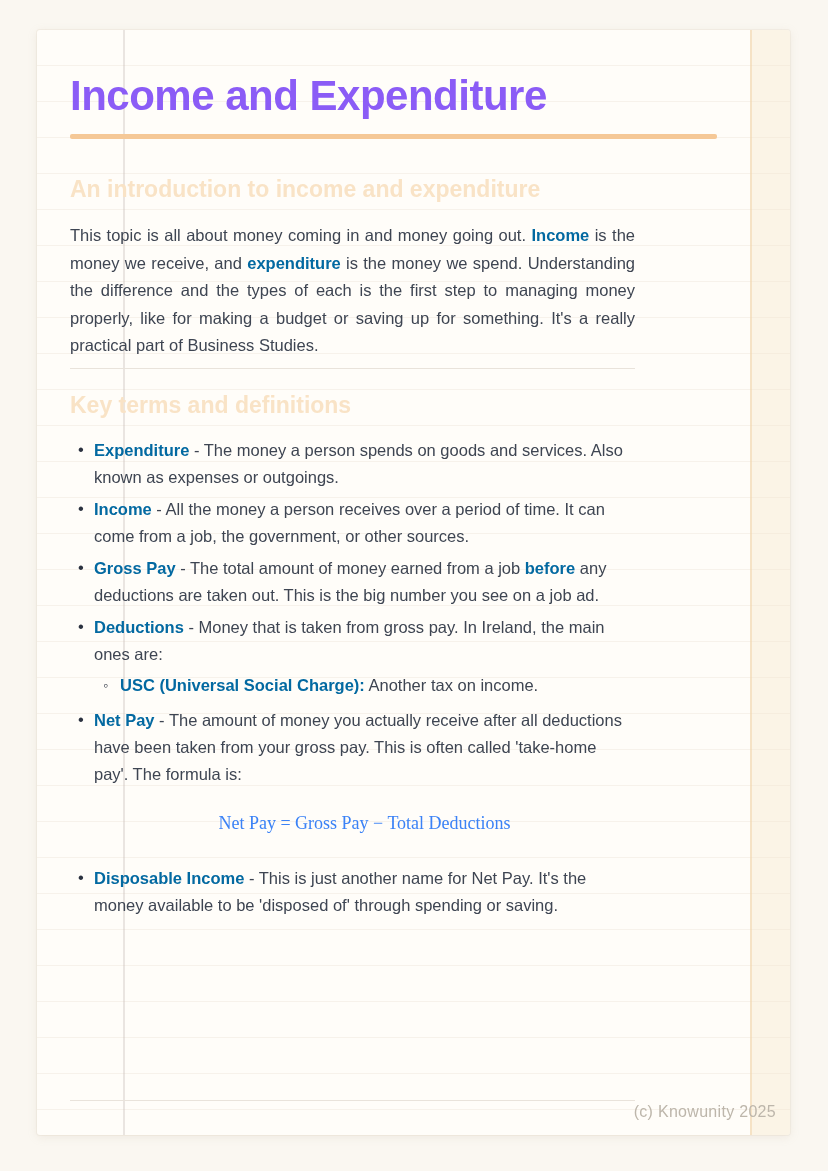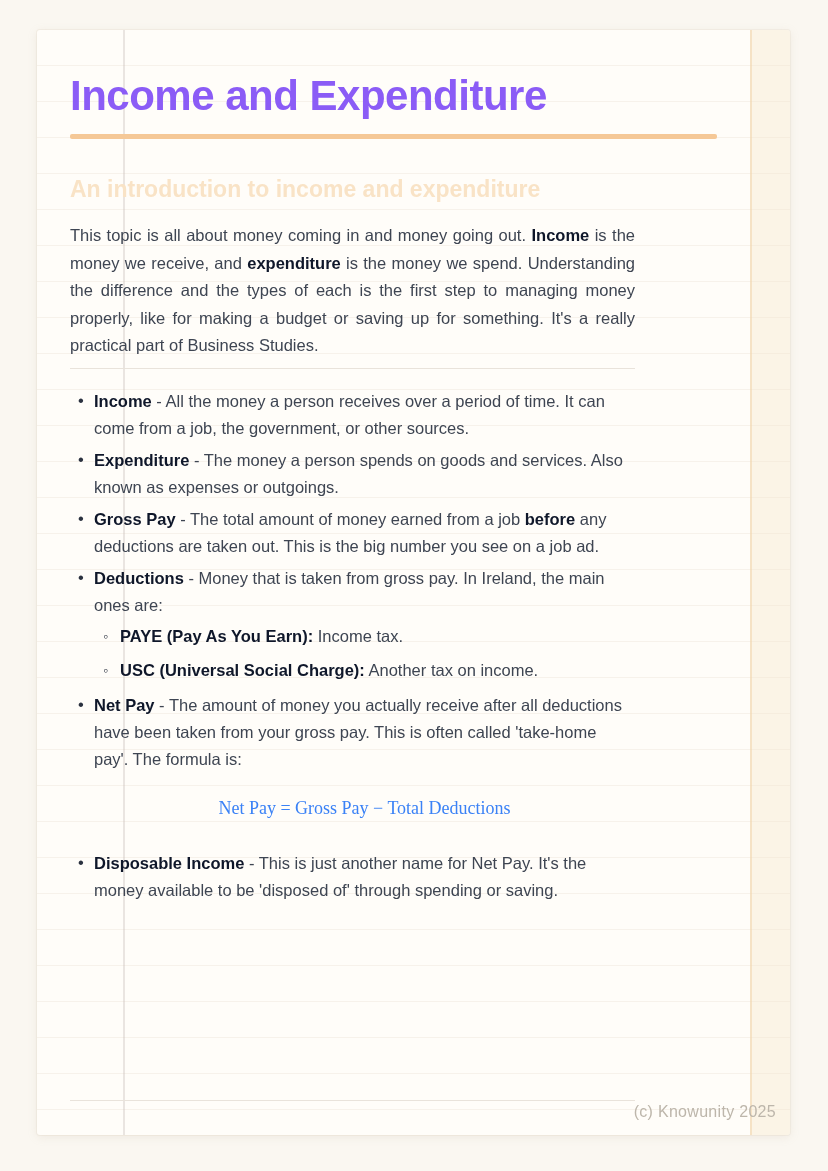--- a/index.html
+++ b/index.html
@@ -69,21 +69,21 @@
   }
   h2.intro-h { margin-top:37px; }
   h2.terms-h { margin-top:23px; }
   p.intro {
     margin-top:20px;
     font-size:16.5px;
     line-height:27.5px;
     text-align:justify;
     color:#3E4552;
   }
-  .b { font-weight:bold; color:#0f172a; }
+  .b { font-weight:bold; color:#0369a1; }
   hr.divider {
     border:none;
     border-top:1.5px solid #E9E3DB;
     margin-top:8px;
     width:565px;
   }
   ul.terms {
     list-style:none;
     margin-top:19px;
     font-size:16.5px;
@@ -151,31 +151,31 @@
   <div class="content">
     <h1 class="title">Income and Expenditure</h1>
     <div class="title-rule"></div>
 
     <h2 class="section-heading intro-h">An introduction to income and expenditure</h2>
 
     <p class="intro"><span>This topic is all about money coming in and money going out. </span><span class="b">Income</span><span> is the money we receive, and </span><span class="b">expenditure</span><span> is the money we spend. Understanding the difference and the types of each is the first step to managing money properly, like for making a budget or saving up for something. It's a really practical part of Business Studies.</span></p>
 
     <hr class="divider">
 
+    <h2 class="section-heading terms-h">Key terms and definitions</h2>
 
     <ul class="terms">
+      <li class="term"><span class="b">Expenditure</span><span> - The money a person spends on goods and services. Also known as expenses or outgoings.</span></li>
+
       <li class="term"><span class="b">Income</span><span> - All the money a person receives over a period of time. It can come from a job, the government, or other sources.</span></li>
-
-      <li class="term"><span class="b">Expenditure</span><span> - The money a person spends on goods and services. Also known as expenses or outgoings.</span></li>
 
       <li class="term"><span class="b">Gross Pay</span><span> - The total amount of money earned from a job </span><span class="b">before</span><span> any deductions are taken out. This is the big number you see on a job ad.</span></li>
 
       <li class="term"><span class="b">Deductions</span><span> - Money that is taken from gross pay. In Ireland, the main ones are:</span>
         <ul class="subs">
-          <li class="sub"><span class="b">PAYE (Pay As You Earn):</span><span> Income tax.</span></li>
           <li class="sub"><span class="b">USC (Universal Social Charge):</span><span> Another tax on income.</span></li>
         </ul>
       </li>
 
       <li class="term net-pay"><span class="b">Net Pay</span><span> - The amount of money you actually receive after all deductions have been taken from your gross pay. This is often called 'take-home pay'. The formula is:</span>
         <div class="formula">Net Pay = Gross Pay − Total Deductions</div>
       </li>
 
       <li class="term"><span class="b">Disposable Income</span><span> - This is just another name for Net Pay. It's the money available to be 'disposed of' through spending or saving.</span></li>
 

